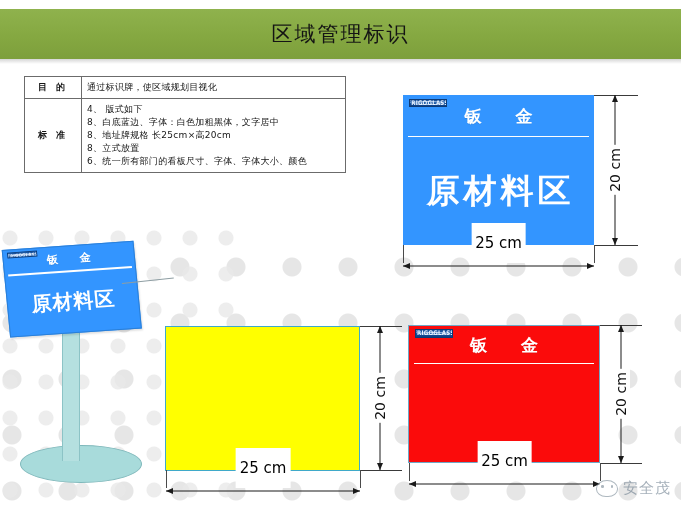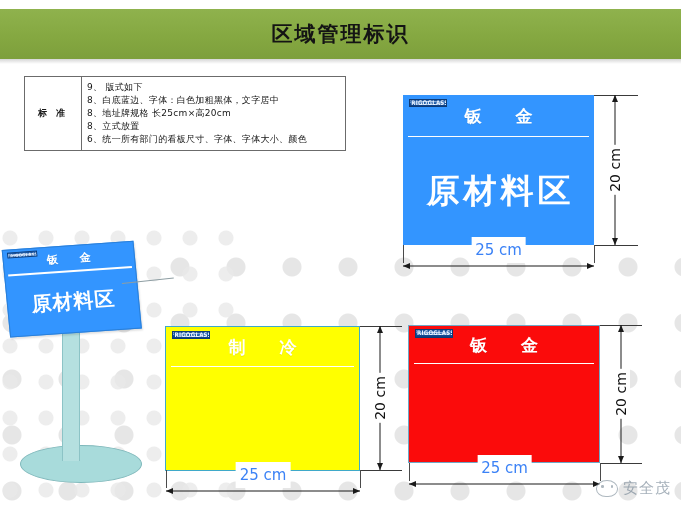--- a/index.html
+++ b/index.html
@@ -32,21 +32,21 @@
     opacity:.8;pointer-events:none;
   }
 
   
   .banner{
     position:absolute;left:0;top:9px;width:681px;height:50px;
     background:linear-gradient(180deg,#8fb24d 0%,#85a841 55%,#7d9f3c 100%);
     display:flex;align-items:center;justify-content:center;
   }
   .banner-title{
-    color:#141414;font-size:21px;font-weight:700;letter-spacing:2px;
+    color:#141414;font-size:21px;font-weight:400;letter-spacing:2px;
     font-family:"DejaVu Sans","Liberation Sans",sans-serif;
   }
   .banner-shadow{
     position:absolute;left:0;top:59px;width:681px;height:5px;
     background:linear-gradient(180deg,rgba(0,0,0,.16),rgba(0,0,0,0));
   }
 
   
   .spec-table{
     position:absolute;left:24px;top:76px;width:322px;
@@ -129,21 +129,21 @@
   .dim-h{position:absolute;}
   .dim-h .line{position:absolute;top:50%;left:0;right:0;height:1px;background:#1a1a1a;transform:translateY(-50%);}
   .dim-h .ar-l,.dim-h .ar-r{
     position:absolute;top:50%;transform:translateY(-50%);
     width:0;height:0;border-top:3.5px solid transparent;border-bottom:3.5px solid transparent;
   }
   .dim-h .ar-l{left:0;border-right:7px solid #1a1a1a;}
   .dim-h .ar-r{right:0;border-left:7px solid #1a1a1a;}
   .dim-h .lbl{
     position:absolute;left:50%;bottom:4px;transform:translateX(-50%);
-    font-size:15px;color:#3b82f6;white-space:nowrap;background:#fff;padding:4px 4px;
+    font-size:15px;color:#000000;white-space:nowrap;background:#fff;padding:11px 4px;
   }
   .ext-v{position:absolute;width:1px;background:#4a4a4a;}
 
   
   #pole-wrap{position:absolute;left:0px;top:245px;width:200px;height:260px;}
   .pole-base{
     position:absolute;left:20px;top:200px;width:120px;height:36px;
     background:#a8dbdb;border:1.5px solid #7fb8bb;border-radius:50%;
   }
   .pole-stem{
@@ -210,24 +210,28 @@
   <div class="dots"></div>
   <div class="dots2"></div>
 
   <div class="banner">
     <div class="banner-title">区域管理标识</div>
   </div>
   <div class="banner-shadow"></div>
 
   <table class="spec-table">
     <tbody>
+        <tr>
+      <td class="spec-key">目 的</td>
+      <td class="spec-val">通过标识牌，使区域规划目视化</td>
+    </tr>
     <tr>
       <td class="spec-key">标 准</td>
       <td class="spec-val">
-        <span class="std-line">9、 版式如下</span>
+        <span class="std-line">4、 版式如下</span>
         <span class="std-line">8、白底蓝边、字体：白色加粗黑体，文字居中</span>
         <span class="std-line">8、地址牌规格 长25cm×高20cm</span>
         <span class="std-line">8、立式放置</span>
         <span class="std-line">6、统一所有部门的看板尺寸、字体、字体大小、颜色</span>
       </td>
     </tr>
   </tbody>
     </table>
 
   <div class="sign" id="sign-blue">
@@ -255,28 +259,20 @@
   <div class="ext-v" style="left:403px;top:245px;height:18px;"></div>
   <div class="ext-v" style="left:594px;top:245px;height:18px;"></div>
   <div class="dim-h" style="left:403px;top:244px;width:191px;height:30px;">
     <div class="line" style="top:22px;"></div>
     <div class="ar-l" style="top:22px;"></div>
     <div class="ar-r" style="top:22px;"></div>
     <div class="lbl" style="bottom:11px;">25 cm</div>
   </div>
 
   <div class="sign" id="sign-yellow">
-    <div class="sign-head">
-      <div class="logo-badge">
-        <div class="logo-oval"></div>
-        <span class="logo-text">FRIGOGLASS</span>
-      </div>
-      <div class="sign-head-text">制  冷</div>
-      <div class="divider"></div>
-    </div>
   </div>
   <div class="ext-h" style="left:360px;top:326px;width:42px;"></div>
   <div class="ext-h" style="left:360px;top:470px;width:42px;"></div>
   <div class="dim-v" style="left:365px;top:326px;width:30px;height:144px;">
     <div class="line"></div>
     <div class="ar-top"></div>
     <div class="ar-bot"></div>
     <div class="lbl">20 cm</div>
   </div>
   <div class="ext-v" style="left:166px;top:470px;height:18px;"></div>

